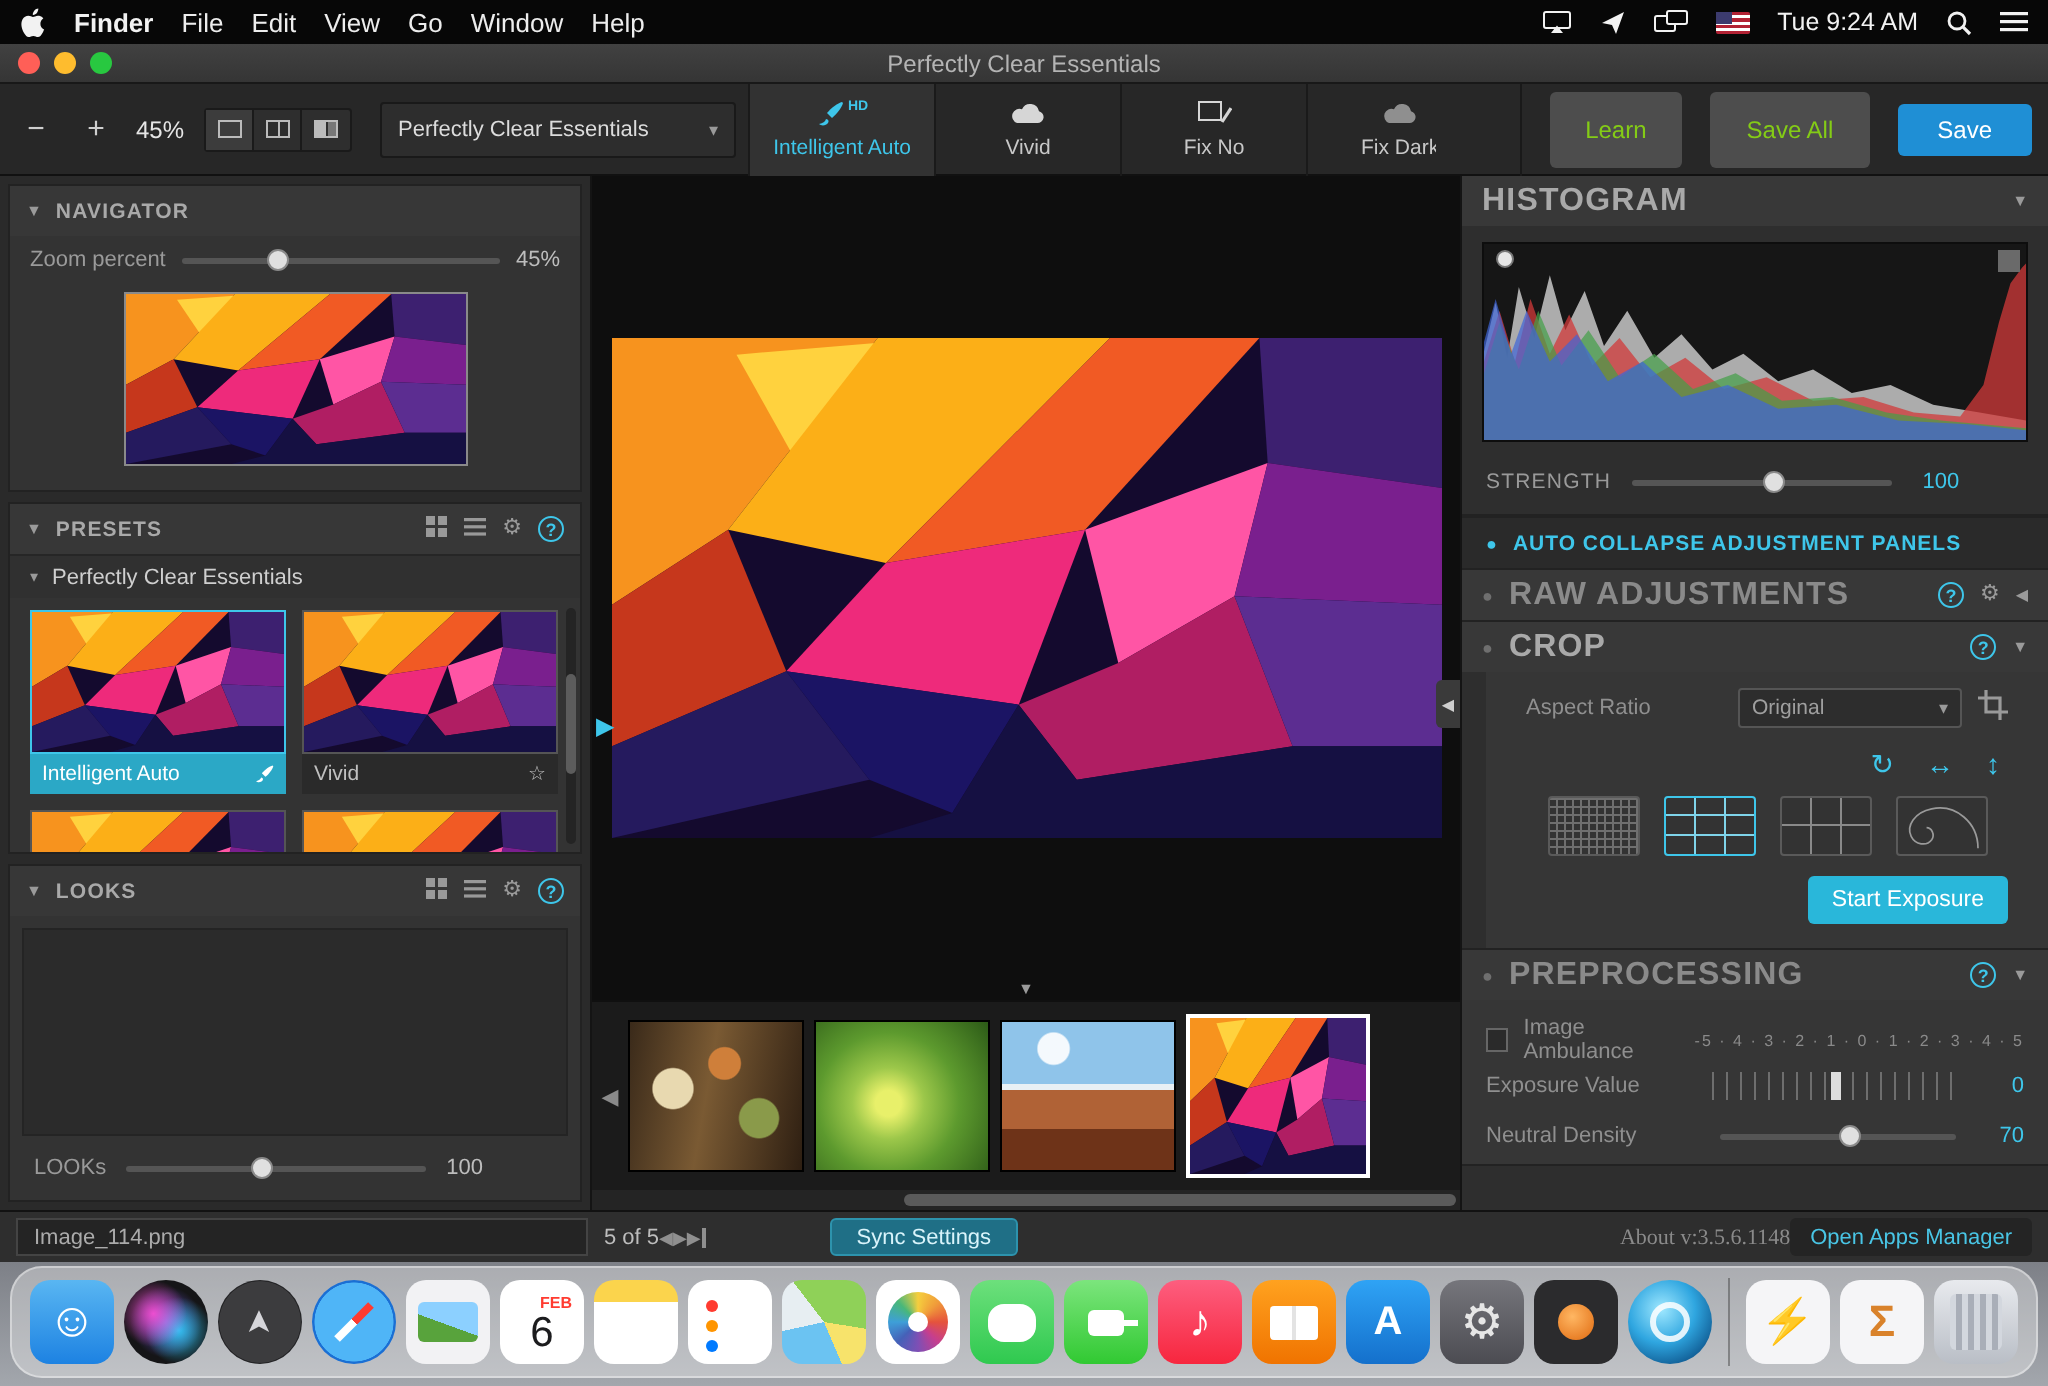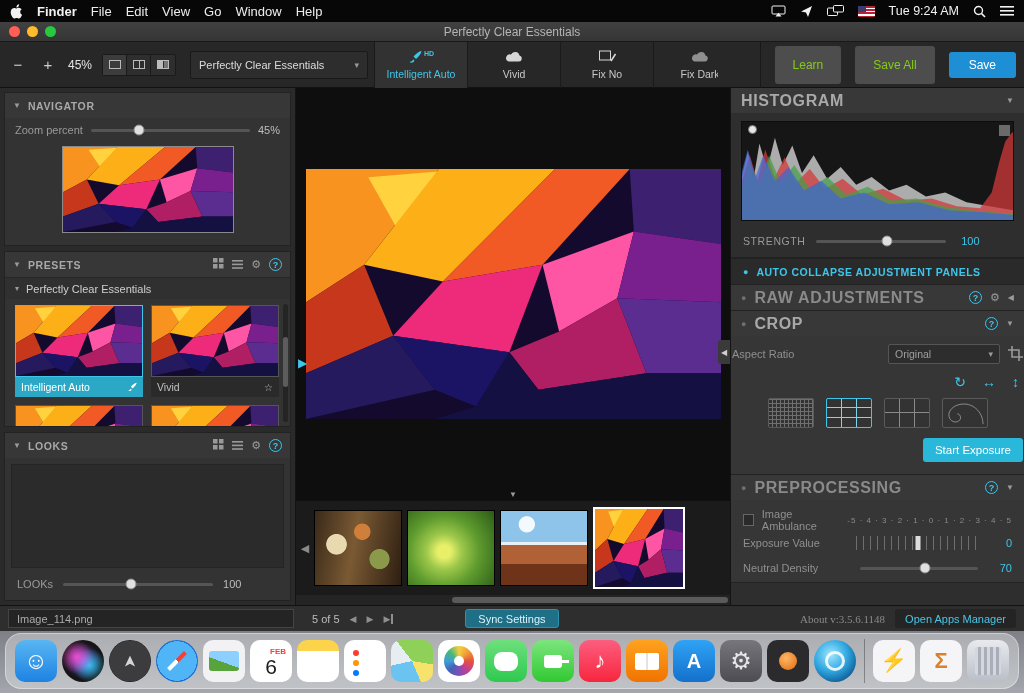--- a/index.html
+++ b/index.html
@@ -120,21 +120,21 @@
   .hist-box { margin:8px 10px; height:100px; background:#161616; border:1px solid #0d0d0d; position:relative; }
   .hist-knob { position:absolute; top:3px; left:6px; width:9px; height:9px; border-radius:50%; background:#e6e6e6; border:1px solid #777; }
   .hist-corner { position:absolute; top:3px; right:3px; width:11px; height:11px; background:#6a6a6a; }
   .strength-row { display:flex; align-items:center; gap:10px; padding:6px 12px 10px; border-bottom:1px solid #222; }
   .rp-lbl { color:#9a9a9a; font-size:10.5px; letter-spacing:.6px; }
   .strength-row .slider { max-width:130px; }
   .cyan-val { color:#3ec6ea; font-size:11px; min-width:24px; text-align:right; }
   .autocollapse-row { height:26px; display:flex; align-items:center; gap:8px; padding:0 12px; background:#2a2a2a; border-bottom:1px solid #222; }
   .ac-label { color:#3ec6ea; font-size:10.5px; font-weight:bold; letter-spacing:.5px; }
   .rp-title.dim { color:#8a8a8a; }
-  .crop-body { background:#363636; padding:8px 1px 12px; }
+  .crop-body { background:#363636; padding:8px 20px 12px;margin-left:12px; }
   .aspect-row { display:flex; align-items:center; gap:8px; color:#8f8f8f; }
   .aspect-select { margin-left:auto; width:112px; height:20px; background:#2d2d2d; border:1px solid #555; border-radius:2px; display:flex; align-items:center; padding:0 6px; color:#9f9f9f; font-size:10.5px; }
   .rotate-row { display:flex; justify-content:flex-end; gap:16px; margin:10px 4px 8px; color:#3ec6ea; font-size:14px; }
   .grid-row { display:flex; gap:12px; justify-content:center; margin:4px 0 10px; }
   .grid-btn { width:46px; height:30px; border:1px solid #5a5a5a; background:#333; border-radius:2px; display:flex; align-items:center; justify-content:center; }
   .gb1 { background:
       repeating-linear-gradient(0deg,transparent 0 3px,#6f6f6f 3px 4px),
       repeating-linear-gradient(90deg,transparent 0 3px,#6f6f6f 3px 4px), #333; }
   .gb2 { border:1px solid #3ec6ea; background:
       repeating-linear-gradient(0deg,transparent 0 9px,#7fd4ea 9px 10px),
@@ -149,21 +149,21 @@
   .checkbox { width:12px; height:12px; border:1px solid #666; background:#2a2a2a; }
   .ev-scale { margin-left:auto; font-size:8px; color:#8a8a8a; letter-spacing:1px; white-space:nowrap; }
   .prep-row2 { display:flex; align-items:center; gap:8px; margin-top:4px; }
   .ruler { margin-left:auto; width:124px; height:14px; position:relative;
       background:repeating-linear-gradient(90deg,#6e6e6e 0 1px,transparent 1px 7px); }
   .ruler .knob { position:absolute; left:50%; top:0; width:5px; height:14px; background:#ddd; transform:translateX(-50%); }
   .prep-row3 { display:flex; align-items:center; gap:10px; margin-top:12px; }
   .prep-row3 .slider { max-width:118px; margin-left:auto; }
 
   
-  .statusbar { height:26px; background:#2e2e2e; border-top:1px solid #121212; display:flex; align-items:center; padding:0 8px; gap:10px; }
+  .statusbar { height:26px; background:#2e2e2e; border-top:1px solid #121212; display:flex; align-items:center; padding:0 8px; }
   .file-box { width:286px; height:19px; background:#242424; border:1px solid #444; display:flex; align-items:center; padding:0 8px; color:#ababab; }
   .pos { color:#bdbdbd; margin-left:8px; }
   .nav-btn { color:#8f8f8f; font-size:9px; }
   .nav-btn.last { border-right:2px solid #8f8f8f; padding-right:1px; }
   .sync-btn { margin-left:62px; background:#1f6f86; border:1px solid #2d93ad; color:#d9f4fb; border-radius:3px; height:19px; padding:0 12px; display:flex; align-items:center; }
   .about { margin-left:auto; color:#8a8a8a;font-family:Liberation Serif, serif; }
   .apps-btn { background:#242424; border-radius:3px; height:19px; padding:0 10px; display:flex; align-items:center; color:#49c5e5; }
 
   
   .desktop { height:62px; background:linear-gradient(#7d8087,#a3a7ad); position:relative; }

